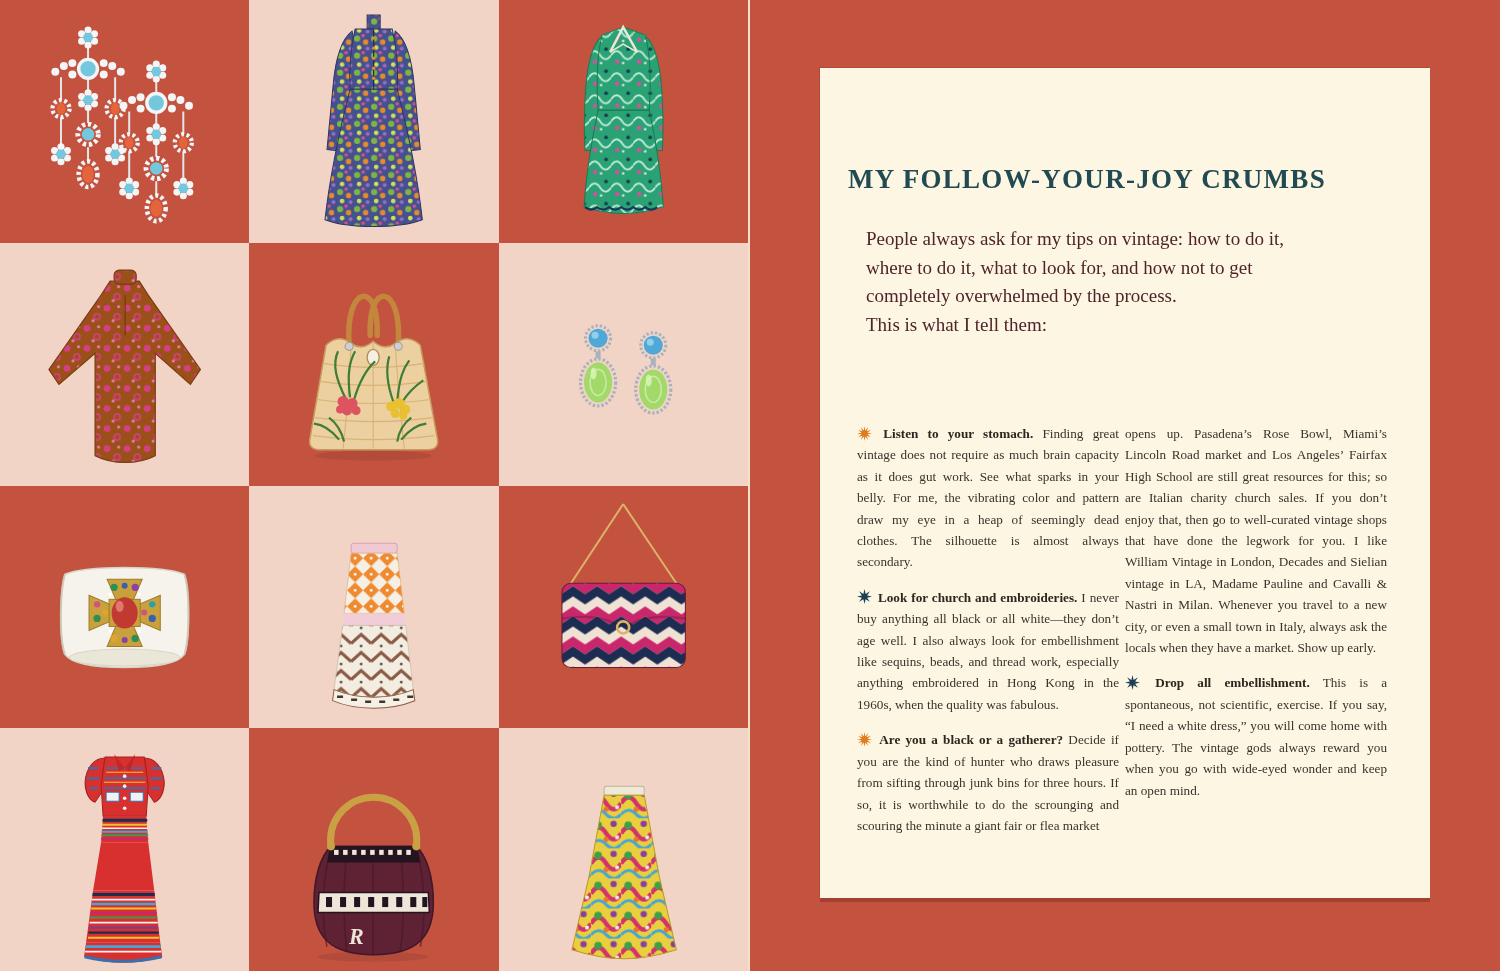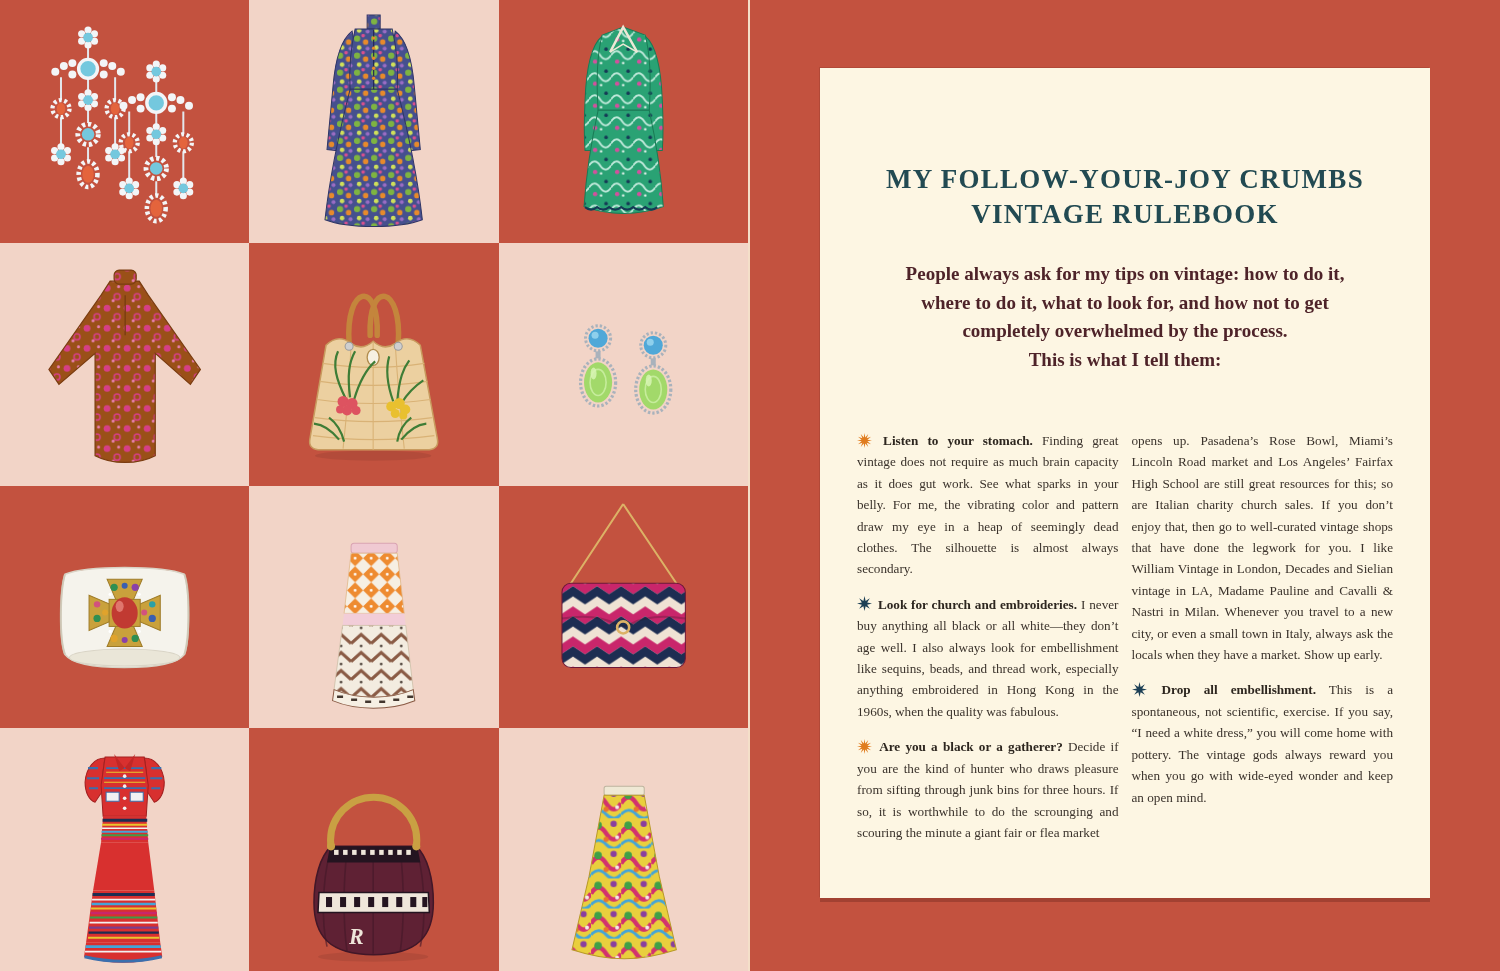--- a/index.html
+++ b/index.html
@@ -10,25 +10,25 @@
   .page-seam{width:2px;height:971px;background:var(--seam)}
   .cell{position:relative;overflow:hidden}
   .cell.terracotta{background:var(--terracotta)}
   .cell.pink{background:var(--pink)}
   .cell .item{position:absolute;inset:0;display:block}
   .cell .item svg{width:100%;height:100%;display:block}
   .right-page{flex:1;position:relative;background:var(--terracotta)}
   .panel{position:absolute;left:70px;top:68px;width:610px;height:830px;
          background:var(--cream);overflow:hidden;
          box-shadow:0 4px 0 rgba(100,35,25,.35), -1px -1px 0 rgba(100,35,25,.18)}
-  .title{margin:94px 28px 0;text-align:center;color:var(--title-teal);
+  .title{margin:94px 28px 0;color:var(--title-teal);
          font-size:27px;line-height:35px;font-weight:700;letter-spacing:1.3px}
-  .intro{margin:28px 46px 0;text-align:center;color:var(--intro-maroon);
-         font-weight:700;font-size:19px;line-height:28.5px;white-space:pre-line}
-  .cols{display:flex;gap:13px;margin:56px 37px 0}
+  .intro{margin:28px 46px 0;color:var(--intro-maroon);
+         font-weight:400;font-size:19px;line-height:28.5px;white-space:pre-line}
+  .cols{display:flex;gap:6px;margin:84px 37px 0}
   .col{width:262px}
   .para{margin:0 0 14px;text-align:justify;color:var(--body-text);
         font-size:13.2px;line-height:21.4px}
   .lead{color:#2d261f}
   .bullet{display:inline-block;width:15px;height:13px;margin-right:2px}
   .bullet svg{width:15px;height:15px;vertical-align:-2.5px}
 </style>
 </head>
 <body>
 
@@ -381,21 +381,21 @@
             </defs>
 <rect x="103" y="58" width="40" height="9" rx="2" fill="#efe8d4" stroke="#bdb49e" stroke-width="1"></rect>
 <path d="M103,67 L143,67 L158,148 L175,221 C138,233 108,233 71,221 L88,148 Z" fill="url(#c12)" stroke="#b89a28" stroke-width="1"></path>
 </svg>
         </span>
       </div>
     </div>
   <div class="page-seam"></div>
   <div class="right-page">
     <div class="panel">
-      <h1 class="title"><span>MY FOLLOW-YOUR-JOY CRUMBS</span><br><span>VINTAGE RULEBOOK</span></h1>
+      <h1 class="title"><span>MY FOLLOW-YOUR-JOY CRUMBS</span><br></h1>
       <p class="intro">People always ask for my tips on vintage: how to do it,
 where to do it, what to look for, and how not to get
 completely overwhelmed by the process.
 This is what I tell them:</p>
       <div class="cols">
         <div class="col">
             <p class="para"><span class="bullet"><svg viewBox="0 0 16 16">
                   <polygon style="fill:var(--star-orange)" points="16,8 11.1,8.8 14.9,12 10.3,10.3 12,14.9 8.8,11.1 8,16 7.2,11.1 4,14.9 5.7,10.3 1.1,12 4.9,8.8 0,8 4.9,7.2 1.1,4 5.7,5.7 4,1.1 7.2,4.9 8,0 8.8,4.9 12,1.1 10.3,5.7 14.9,4 11.1,7.2"></polygon>
                 </svg></span> <b class="lead">Listen to your stomach.</b> <span>Finding great vintage does not require as much brain capacity as it does gut work. See what sparks in your belly. For me, the vibrating color and pattern draw my eye in a heap of seemingly dead clothes. The silhouette is almost always secondary.</span></p>
             <p class="para"><span class="bullet"><svg viewBox="0 0 16 16">

